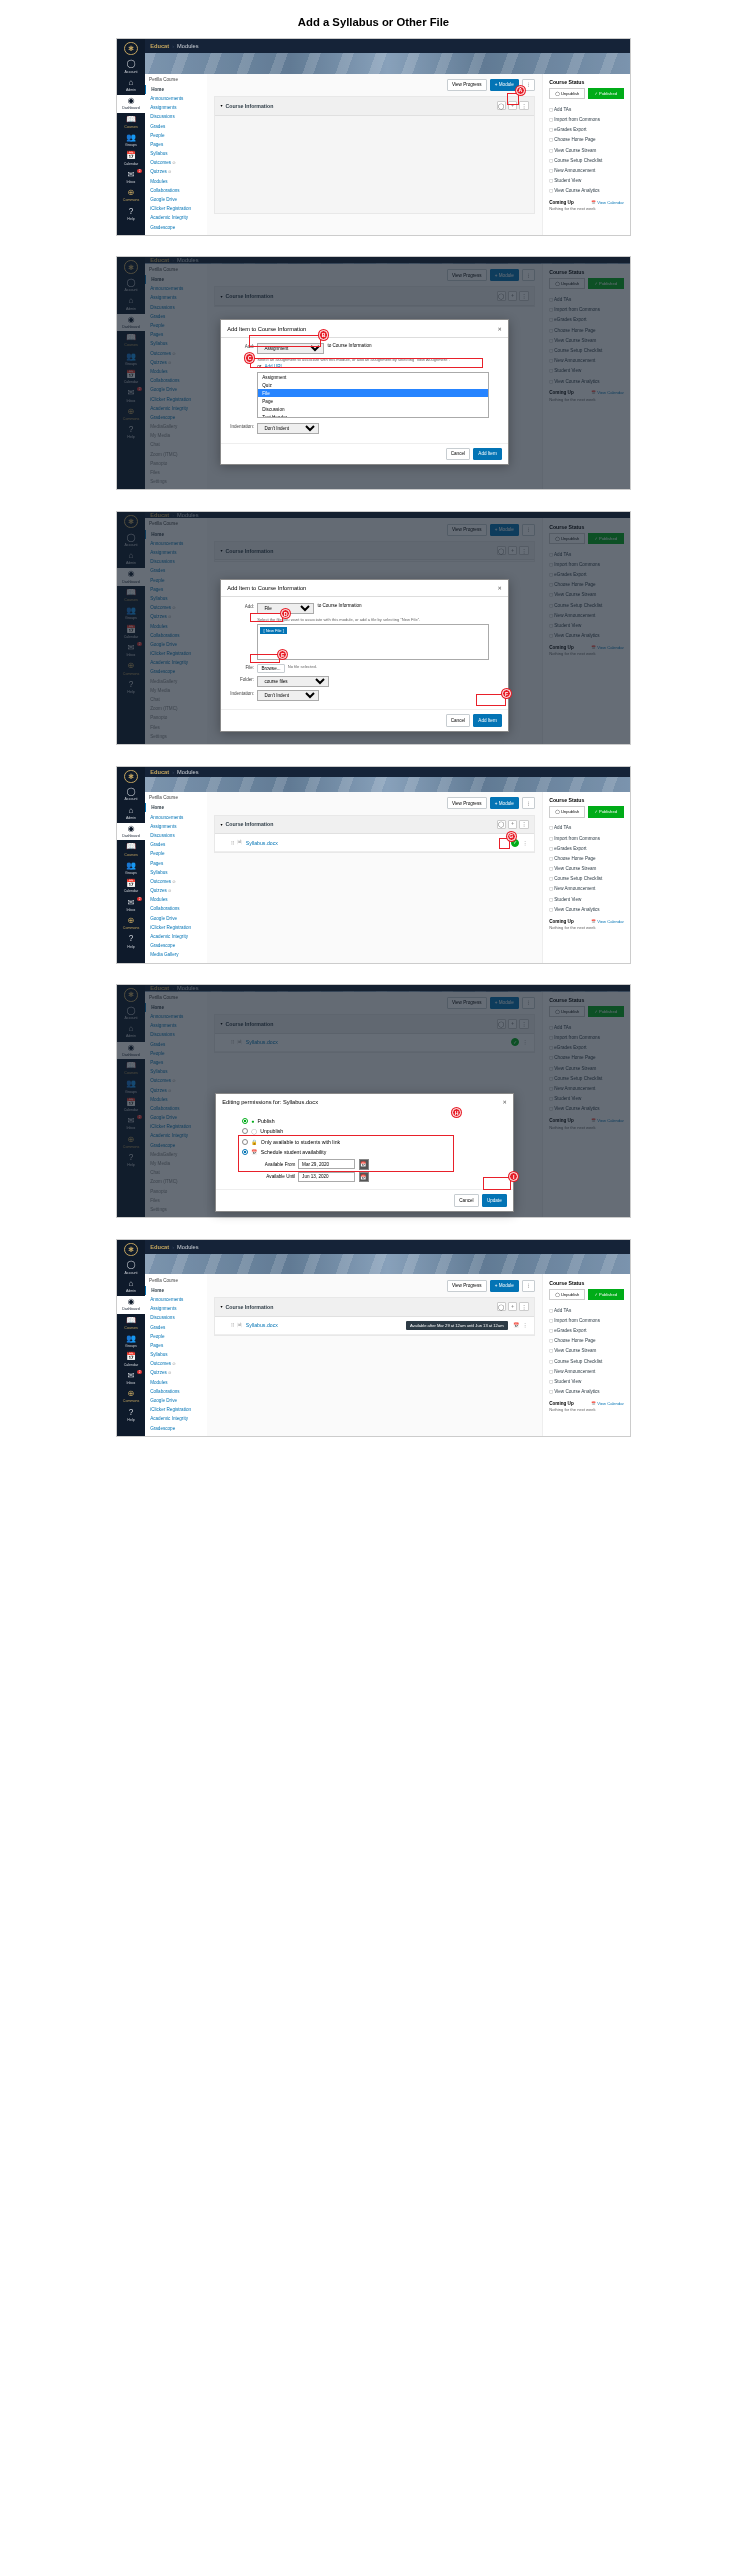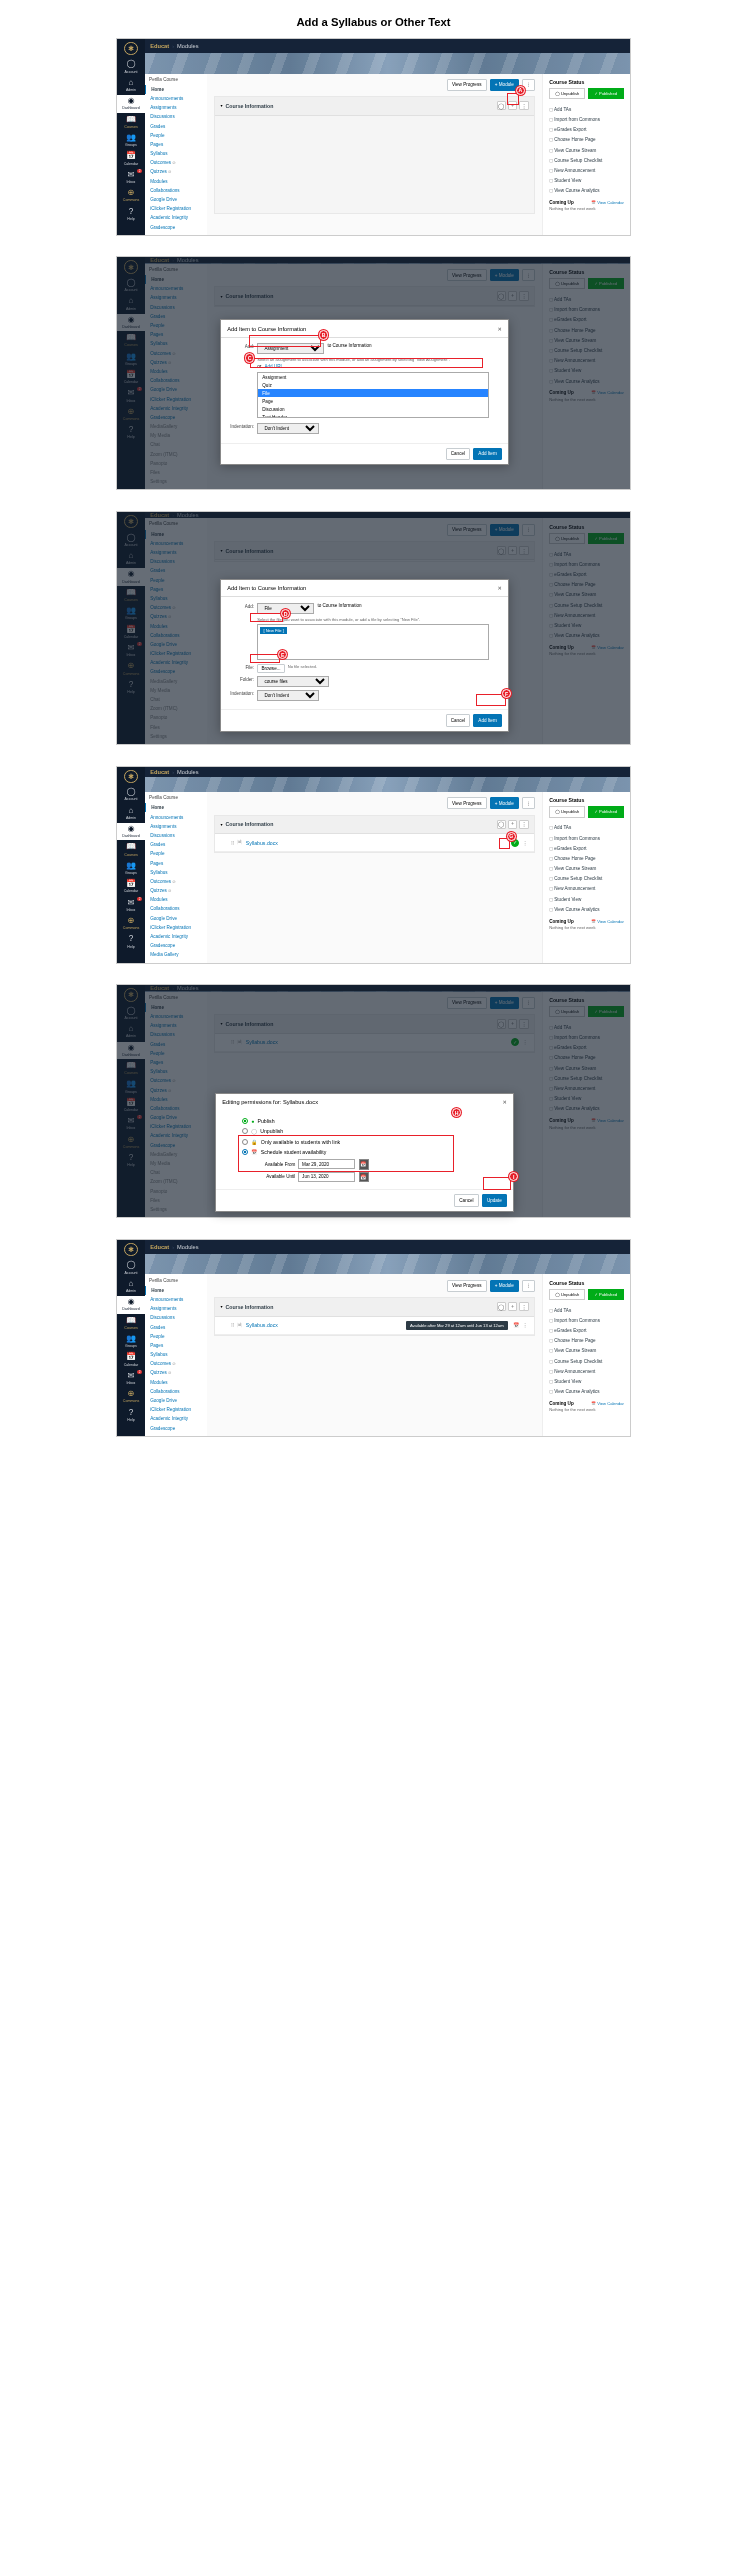--- a/index.html
+++ b/index.html
@@ -91,21 +91,21 @@
   .perm-row .r { width: 6.2px; height: 6.2px; border: 0.5px solid #888; border-radius: 50%; display: inline-block; }
   .perm-row .r.on { border-color: #00ac18; background: radial-gradient(circle, #00ac18 45%, #fff 50%); }
   .perm-row .r.onblue { border-color: #0374b5; background: radial-gradient(circle, #0374b5 45%, #fff 50%); }
   .date-row { display: flex; align-items: center; gap: 3.1px; margin: 2.1px 0 2.1px 12.4px; font-size: 4.6px; }
   .date-row input { width: 57px; font-size: 4.6px; padding: 1.5px 2.6px; border: 0.5px solid #aaa; }
   .cal { width: 10.3px; height: 10.3px; border: 0.5px solid #888; background: #555; color: #fff; display: flex; align-items: center; justify-content: center; font-size: 5.2px; cursor: pointer; }
 </style>
 </head>
 <body>
 
-<h1 class="doc-title">Add a Syllabus or Other Text</h1>
+<h1 class="doc-title">Add a Syllabus or Other File</h1>
 
 <div class="shot">
   <div class="canvas">
     <div class="rail">
       <div class="rail-logo">
           <span>✱</span>
         </div>
       <div class="rail-item"><span class="rail-icon">◯</span><span>Account</span></div>
       <div class="rail-item"><span class="rail-icon">⌂</span><span>Admin</span></div>
       <div class="rail-item active"><span class="rail-icon">◉</span><span>Dashboard</span></div>

